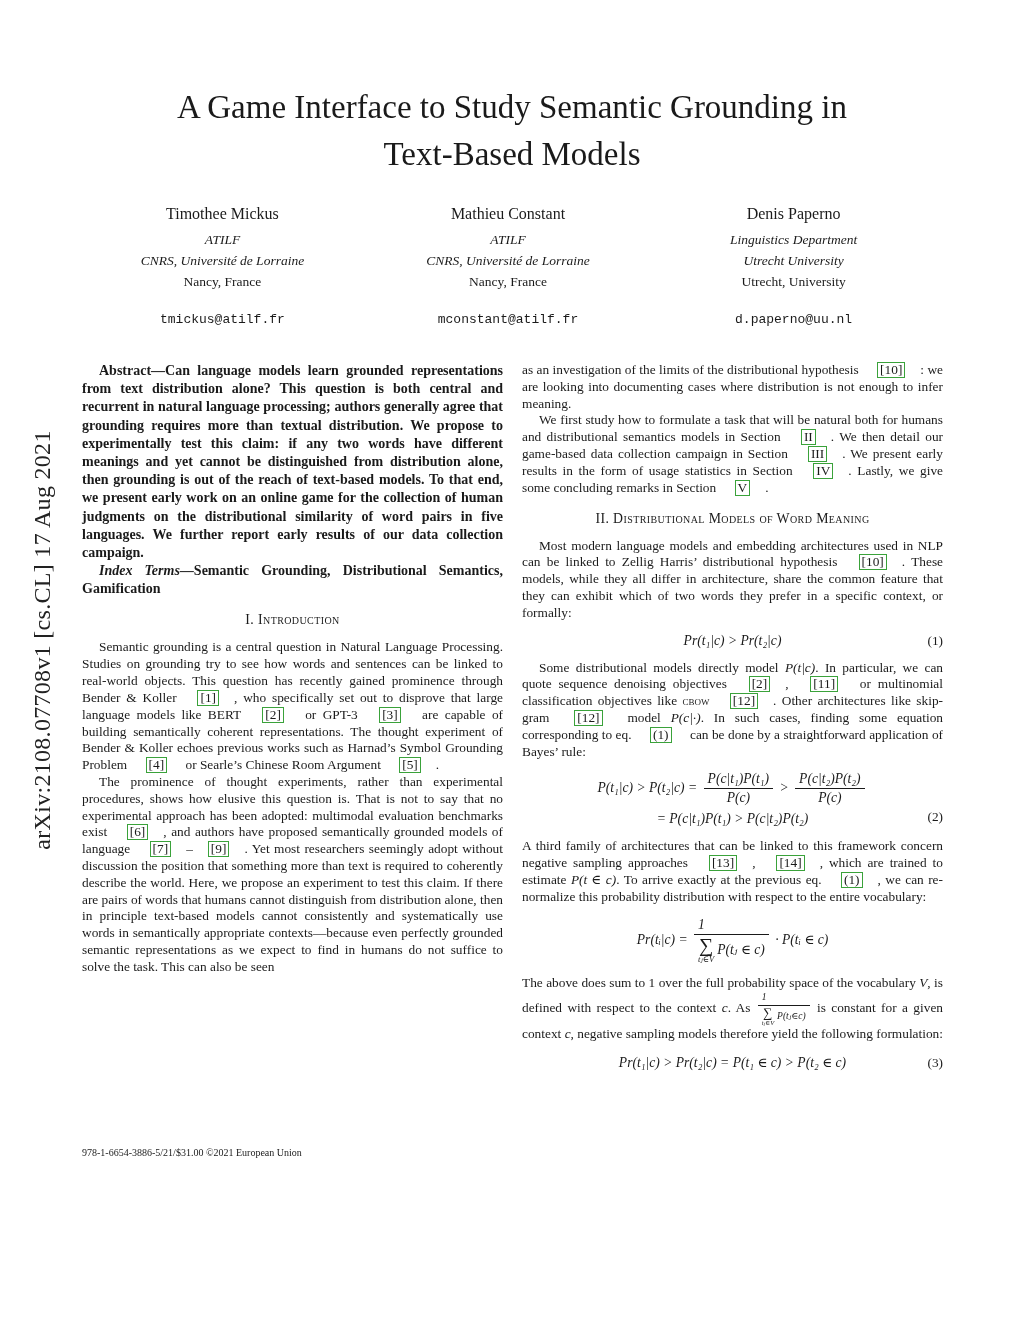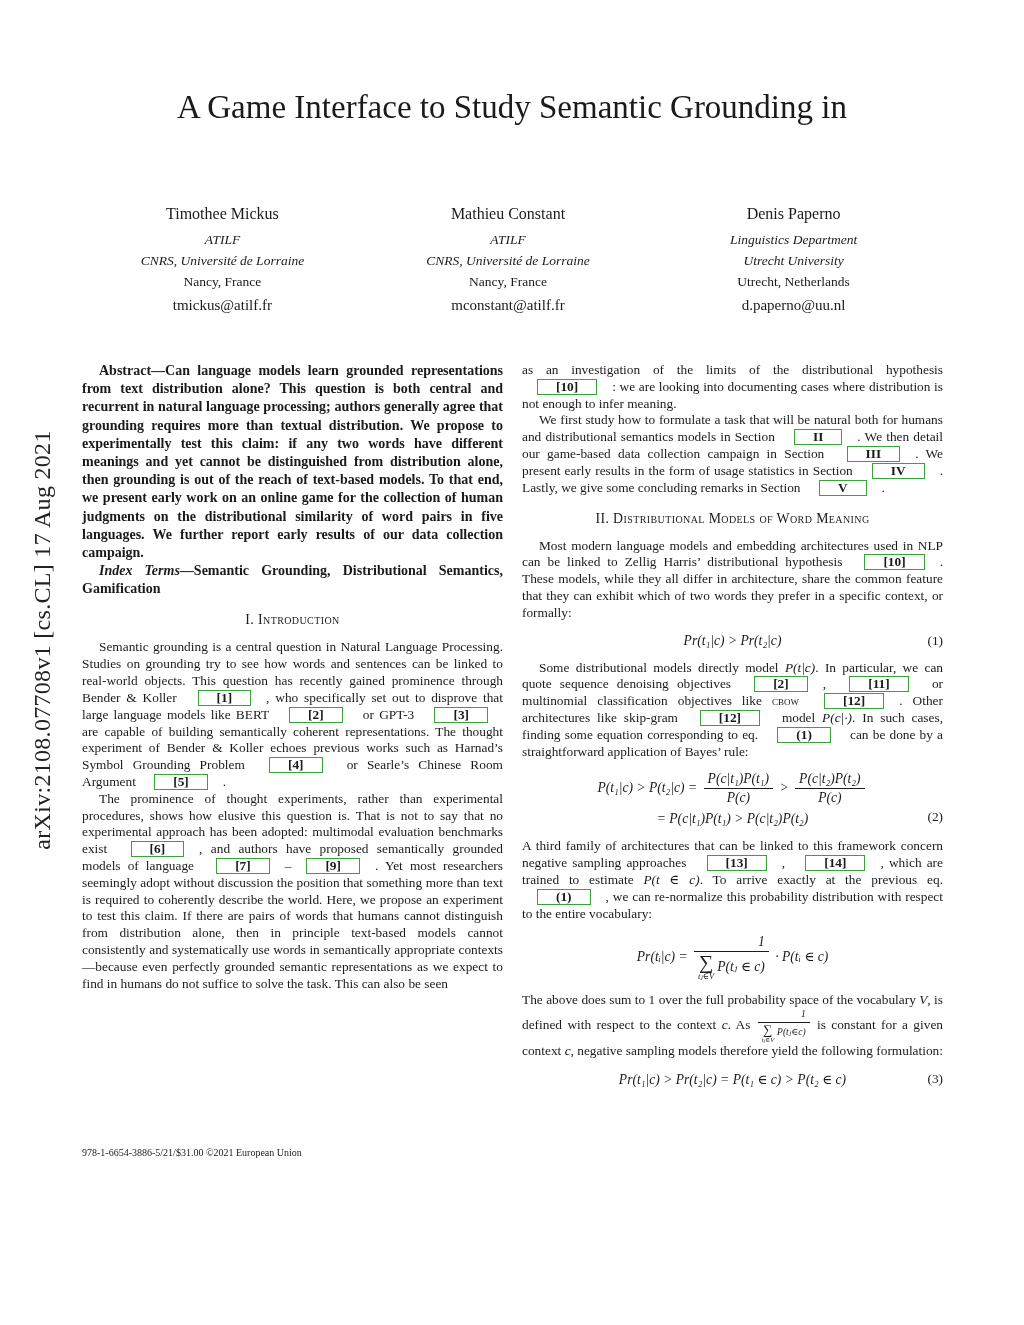--- a/index.html
+++ b/index.html
@@ -19,22 +19,22 @@
     text-align:center; font-size:33px; font-weight:400; line-height:1.42;
   }
   .authors {
     position:absolute; top:202px; left:88px; right:96px;
     display:flex; justify-content:space-between; text-align:center;
   }
   .author { width:32%; font-size:13.5px; line-height:1.55; }
   .author .name { font-size:16px; margin-bottom:3px; }
   .author .affil { font-style:italic; }
   .author .email {
-    font-family:Liberation Serif, serif;
-    font-size:15px; margin-top:1px;
+    font-family:Liberation Mono, monospace;
+    font-size:13px; margin-top:17px;
   }
   .col { position:absolute; top:362px; width:421px; }
   .col-left { left:82px; }
   .col-right { left:522px; }
   .para {
     font-size:13.35px; line-height:1.26; text-align:justify;
     text-indent:17px; margin:0;
   }
   .noindent { text-indent:0; }
   .abstract, .index-terms { font-weight:bold; font-size:14px; line-height:1.3; }
@@ -42,37 +42,36 @@
     text-align:center; font-variant:small-caps; font-weight:400;
     font-size:13.8px; letter-spacing:0.4px; margin:14px 0 11px 0;
   }
   .bold { font-weight:bold; }
   .ital { font-style:italic; }
   .boldital { font-weight:bold; font-style:italic; }
   .sc { font-variant:small-caps; text-transform:lowercase; }
   .math { font-style:italic; }
   .cite {
     border:1px solid var(--link-green,#3aa23a);
-    padding:0 18px; margin:0 15px; line-height:1.05; display:inline-block;
+    padding:0 2px; margin:0 15px; line-height:1.05; display:inline-block;
     text-indent:0;
-    font-weight:bold;
   }
   .equation {
     position:relative; margin:11px 0 11px 0; text-align:center;
     font-size:13.6px;
   }
   .eq-line { text-align:center; }
   .eq-line2 { margin-top:5px; }
   .eq-num {
     position:absolute; right:0; top:50%; transform:translateY(-50%);
     font-style:normal; font-size:13.3px;
   }
   .eq-num-bottom { top:auto; bottom:2px; transform:none; }
   .frac {
-    display:inline-block; vertical-align:middle; text-align:right;
+    display:inline-block; vertical-align:middle; text-align:left;
     margin:0 3px; font-style:italic;
   }
   .frac .num { display:block; padding:0 4px 1px 4px; border-bottom:1px solid #1a1a1a; }
   .frac .den { display:flex; align-items:center; justify-content:center; gap:3px; padding:1px 4px 0 4px; }
   .sum-stack { display:inline-flex; flex-direction:column; align-items:center; }
   .sum-sigma { font-size:20px; line-height:0.95; font-style:normal; }
   .sum-sub { font-size:8.5px; line-height:1.1; }
   .frac.small { font-size:9.5px; margin:0 2px; }
   .frac.small .sum-sigma { font-size:13px; }
   .frac.small .sum-sub { font-size:6.5px; }
@@ -84,20 +83,21 @@
 </style>
 </head>
 <body>
 
 <div class="page">
 
   <div class="arxiv-sidebar">arXiv:2108.07708v1  [cs.CL]  17 Aug 2021</div>
 
   <h1 class="title">
     <span>A Game Interface to Study Semantic Grounding in</span><br>
+    <span>Text-Based Models</span>
   </h1>
 
   <div class="authors">
     <div class="author">
       <div class="name">Timothee Mickus</div>
       <div class="affil">ATILF</div>
       <div class="affil">CNRS, Université de Lorraine</div>
       <div class="city">Nancy, France</div>
       <div class="email">tmickus@atilf.fr</div>
     </div>
@@ -105,21 +105,21 @@
       <div class="name">Mathieu Constant</div>
       <div class="affil">ATILF</div>
       <div class="affil">CNRS, Université de Lorraine</div>
       <div class="city">Nancy, France</div>
       <div class="email">mconstant@atilf.fr</div>
     </div>
     <div class="author">
       <div class="name">Denis Paperno</div>
       <div class="affil">Linguistics Department</div>
       <div class="affil">Utrecht University</div>
-      <div class="city">Utrecht, Netherlands</div>
+      <div class="city">Utrecht, University</div>
       <div class="email">d.paperno@uu.nl</div>
     </div>
   </div>
 
   <div class="col col-left">
     <p class="para abstract"><span class="bold">Abstract—Can language models learn grounded representations from text distribution alone? This question is both central and recurrent in natural language processing; authors generally agree that grounding requires more than textual distribution. We propose to experimentally test this claim: if any two words have different meanings and yet cannot be distinguished from distribution alone, then grounding is out of the reach of text-based models. To that end, we present early work on an online game for the collection of human judgments on the distributional similarity of word pairs in five languages. We further report early results of our data collection campaign.</span></p>
     <p class="para index-terms"><span class="boldital">Index Terms</span><span class="bold">—Semantic Grounding, Distributional Semantics, Gamification</span></p>
     <h2 class="section-heading">I. Introduction</h2>
     <p class="para">Semantic grounding is a central question in Natural Language Processing. Studies on grounding try to see how words and sentences can be linked to real-world objects. This question has recently gained prominence through Bender &amp; Koller <span class="cite">[1]</span>, who specifically set out to disprove that large language models like BERT <span class="cite">[2]</span> or GPT-3 <span class="cite">[3]</span> are capable of building semantically coherent representations. The thought experiment of Bender &amp; Koller echoes previous works such as Harnad’s Symbol Grounding Problem <span class="cite">[4]</span> or Searle’s Chinese Room Argument <span class="cite">[5]</span>.</p>
     <p class="para">The prominence of thought experiments, rather than experimental procedures, shows how elusive this question is. That is not to say that no experimental approach has been adopted: multimodal evaluation benchmarks exist <span class="cite">[6]</span>, and authors have proposed semantically grounded models of language <span class="cite">[7]</span>–<span class="cite">[9]</span>. Yet most researchers seemingly adopt without discussion the position that something more than text is required to coherently describe the world. Here, we propose an experiment to test this claim. If there are pairs of words that humans cannot distinguish from distribution alone, then in principle text-based models cannot consistently and systematically use words in semantically appropriate contexts—because even perfectly grounded semantic representations as we expect to find in humans do not suffice to solve the task. This can also be seen</p>

